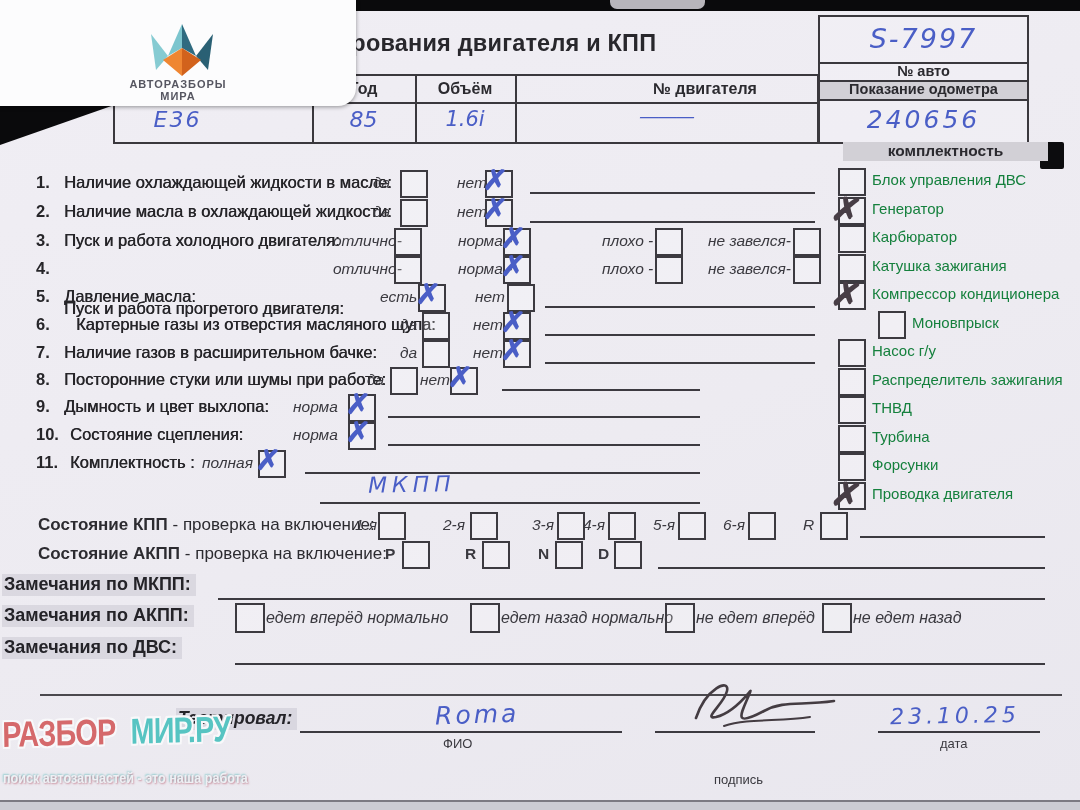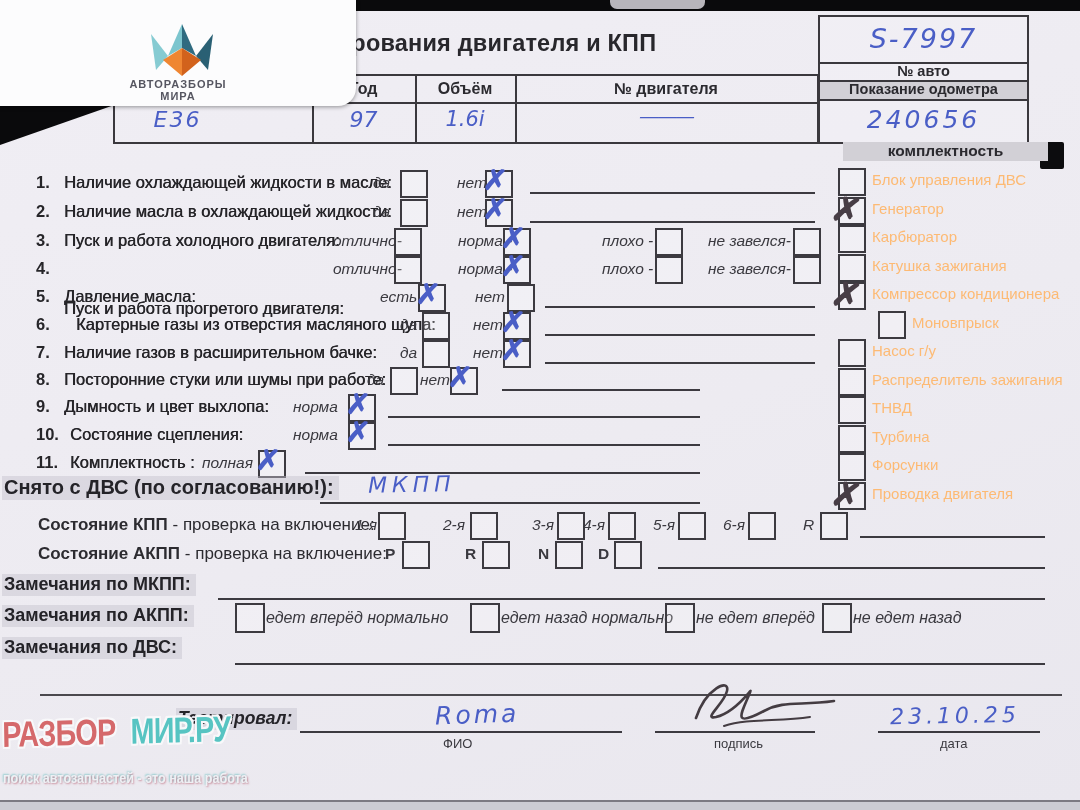--- a/index.html
+++ b/index.html
@@ -42,21 +42,21 @@
   
   .rbox{position:absolute;left:818px;top:15px;width:207px;height:125px;border:2.5px solid #3a383d;background:rgba(255,255,255,.15);}
   .rbox .hr{position:absolute;left:0;width:100%;border-top:2px solid #3a383d;}
   .rbox .band{position:absolute;left:0;top:63px;width:100%;height:19px;background:#d2d0d6;}
   .rbox .cap{position:absolute;left:0;width:100%;text-align:center;font-weight:bold;font-size:14.5px;color:#2b2a2f;}
   
   .cmp-head{position:absolute;left:843px;top:142px;width:205px;height:19px;background:#d2d0d6;
             text-align:center;font-weight:bold;font-size:15.5px;color:#2b2a2f;}
   .cmp-row{position:absolute;left:0;width:1080px;height:26px;}
   .cmp-row .bx{left:838px;top:0;}
-  .cmp-row .cl{position:absolute;left:872px;top:3px;font-size:15px;color:#fdba74;white-space:nowrap;}
+  .cmp-row .cl{position:absolute;left:872px;top:3px;font-size:15px;color:#15803d;white-space:nowrap;}
   
   .small-cap{position:absolute;font-size:13px;color:#3a393f;}
   
   .wm{position:absolute;left:2px;top:714px;font-weight:bold;font-size:36px;letter-spacing:-1px;
       transform:scaleX(.8) rotate(-1.2deg);transform-origin:left top;white-space:nowrap;
       text-shadow:2px 0 #f8f8fa,-2px 0 #f8f8fa,0 2px #f8f8fa,0 -2px #f8f8fa,2px 2px #f8f8fa,-2px -2px #f8f8fa,2px -2px #f8f8fa,-2px 2px #f8f8fa;}
   .wm .w1{color:#d5696b;}
   .wm .w2{color:#57c4c2;margin-left:10px;}
   .wm-tag{position:absolute;left:3px;top:770px;font-weight:bold;font-size:14px;color:#eef0f4;white-space:nowrap;
           transform:scaleX(.9);transform-origin:left top;
@@ -87,23 +87,23 @@
   </div>
 
   <div class="vt">
     <div class="v" style="left:197px;"></div>
     <div class="v" style="left:300px;"></div>
     <div class="v" style="left:400px;"></div>
     <div class="h"></div>
     <div class="hc" style="left:0;width:197px;">Марка, модель</div>
     <div class="hc" style="left:197px;width:103px;">Год</div>
     <div class="hc" style="left:300px;width:100px;">Объём</div>
-    <div class="hc" style="left:400px;width:302px;">№ двигателя</div>
+    <div class="hc" style="left:400px;width:302px;padding-left:39px;">№ двигателя</div>
     <div class="hw" style="left:0;top:31px;width:125px;text-align:center;font-size:22px;letter-spacing:2px;">E36</div>
-    <div class="hw" style="left:197px;top:31px;width:103px;text-align:center;font-size:22px;">97</div>
+    <div class="hw" style="left:197px;top:31px;width:103px;text-align:center;font-size:22px;">85</div>
     <div class="hw" style="left:300px;top:31px;width:100px;text-align:center;font-size:21px;">1.6i</div>
     <div class="hw" style="left:400px;top:28px;width:302px;text-align:center;font-size:20px;letter-spacing:-2px;">———</div>
   </div>
 
   <div class="row" style="top:170px;">
     <span class="inum" style="left:36px;">1.</span>
     <span class="il" style="left:64px;">Наличие охлаждающей жидкости в масле:</span>
     <span class="op" style="left:373px;">да</span>
     <span class="bx" style="left:400px;">
         <span class="xm b"></span>
@@ -241,21 +241,20 @@
     <span class="inum" style="left:36px;">11.</span>
     <span class="il" style="left:70px;">Комплектность :</span>
     <span class="op" style="left:202px;">полная</span>
     <span class="bx" style="left:258px;">
         <span class="xm b">✗</span>
       </span>
     <span class="ln" style="left:305px;width:395px;top:22px;"></span>
   </div>
 
   <div class="row" style="top:476px;height:34px;">
-    <span class="sec" style="left:2px;top:0;font-size:20px;">Снято с ДВС (по согласованию!):</span>
     <span class="hw" style="left:368px;top:-4px;font-size:22px;letter-spacing:5px;transform:rotate(-1deg);">МКПП</span>
     <span class="ln" style="left:320px;width:380px;top:26px;"></span>
   </div>
 
   <div class="row" style="top:512px;height:30px;">
     <span style="position:absolute;left:38px;top:3px;font-size:17px;white-space:nowrap;"><b>Состояние КПП</b><span> - проверка на включение:</span></span>
     <span class="op" style="left:355px;">1-я</span>
     <span class="bx" style="left:378px;">
         <span class="xm b"></span>
       </span>
@@ -338,21 +337,21 @@
   <div class="ln" style="left:40px;top:694px;width:1022px;border-bottom-width:2px;border-color:#4b494e;"></div>
   <span class="sec" style="left:176px;top:708px;font-size:17.5px;font-style:italic;">Тестировал:</span>
   <span class="ln" style="left:300px;top:731px;width:322px;"></span>
   <span class="hw" style="left:435px;top:700px;font-size:25px;letter-spacing:3px;transform:rotate(-2deg);">Roma</span>
   <span class="small-cap" style="left:443px;top:736px;">ФИО</span>
   <span class="ln" style="left:655px;top:731px;width:160px;"></span>
   <svg class="abs" style="left:688px;top:676px;" width="152" height="60" viewBox="0 0 152 60">
     <path d="M8,42 C18,12 42,2 39,15 C36,28 14,44 28,41 C52,35 68,4 61,19 C53,38 44,52 76,35 C96,24 112,30 146,25" fill="none" stroke="#443c42" stroke-width="2.6" stroke-linecap="round"></path>
     <path d="M36,50 C60,42 92,46 122,41" fill="none" stroke="#443c42" stroke-width="2" stroke-linecap="round"></path>
   </svg>
-  <span class="small-cap" style="left:714px;top:736px;text-align:right;">подпись</span>
+  <span class="small-cap" style="left:714px;top:772px;text-align:right;">подпись</span>
   <span class="ln" style="left:878px;top:731px;width:162px;"></span>
   <span class="hw" style="left:890px;top:703px;font-size:22px;letter-spacing:4px;transform:rotate(-1deg);">23.10.25</span>
   <span class="small-cap" style="left:940px;top:736px;">дата</span>
 
   <div class="cmp-head">комплектность</div>
   <div class="cmp-row" style="top:168px;">
     <span class="bx">
         <span class="xm d"></span>
       </span>
     <span class="cl">Блок управления ДВС</span>

